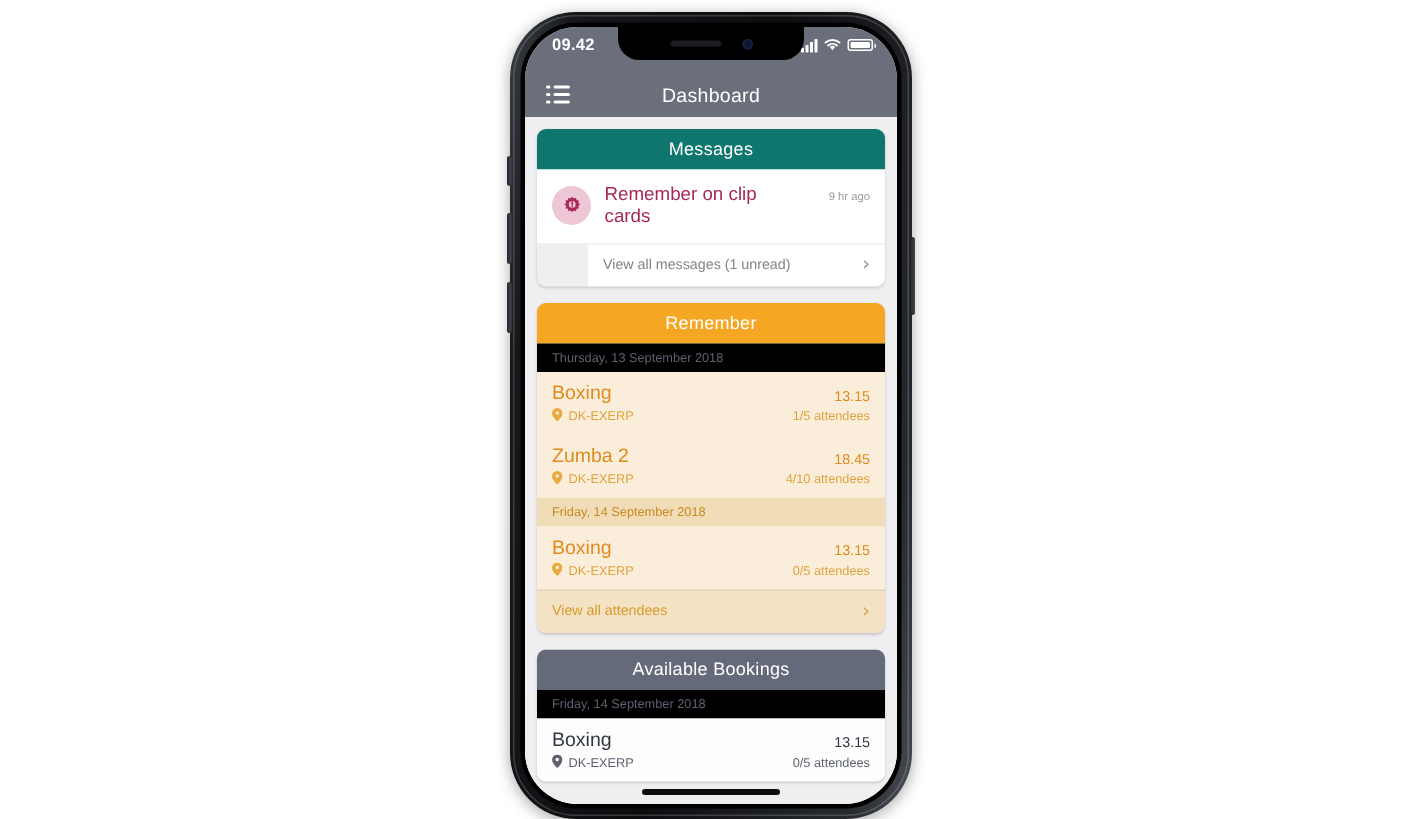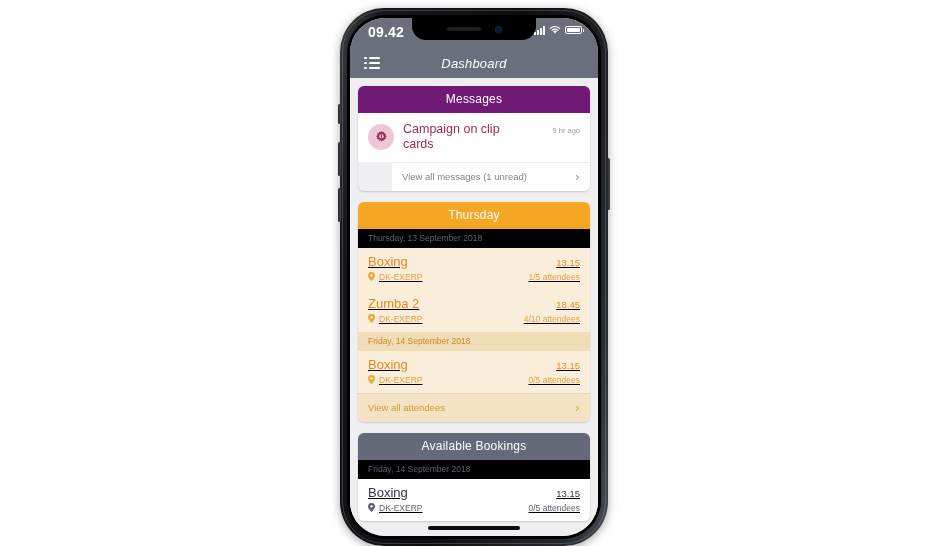--- a/index.html
+++ b/index.html
@@ -100,21 +100,21 @@
     height: 30px;
     background: #6b6f7b;
     display: flex;
     align-items: flex-start;
     justify-content: space-between;
     padding: 6px 16px 0 18px;
     box-sizing: border-box;
     color: #fff;
   }
   #status-time {
-    font-size: 14px;
+    font-size: 11px;
     font-weight: bold;
     letter-spacing: 0.2px;
   }
   #status-icons {
     display: flex;
     align-items: center;
     gap: 4px;
     padding-top: 1px;
   }
   .signal-bars { display: flex; align-items: flex-end; gap: 1px; height: 9px; }
@@ -143,21 +143,20 @@
 
   
   #nav-bar {
     height: 30px;
     background: #6b6f7b;
     display: flex;
     align-items: center;
     position: relative;
     padding: 0 14px;
     box-sizing: border-box;
-    font-style: italic;
   }
   #nav-title {
     position: absolute;
     left: 0; right: 0;
     text-align: center;
     color: #fff;
     font-size: 13px;
     letter-spacing: 0.2px;
   }
   #menu-icon {
@@ -206,21 +205,21 @@
   }
   .card-header {
     text-align: center;
     color: #fff;
     font-size: 12px;
     padding: 6px 0 7px 0;
     letter-spacing: 0.2px;
   }
 
   
-  #messages-card .card-header { background: #701a75; }
+  #messages-card .card-header { background: #0f766e; }
   #messages-body {
     background: #fff;
     display: flex;
     padding: 9px 10px 10px 10px;
     gap: 9px;
   }
   #message-avatar {
     width: 26px; height: 26px;
     border-radius: 50%;
     background: #edc7d6;
@@ -279,24 +278,23 @@
     color: #c98a21;
     font-size: 8.5px;
     padding: 4px 10px 5px 10px;
   }
   .booking-row {
     background: #faeeda;
     padding: 7px 10px 8px 10px;
   }
   .br-line1, .br-line2 {
     display: flex;
-    align-items: center;
+    align-items: flex-end;
     justify-content: space-between;
     gap: 8px;
-    text-decoration: underline;
   }
   .br-title-orange { color: #e08b1e; font-size: 13px; line-height: 1.15; }
   .br-time-orange  { color: #e08b1e; font-size: 9.5px; }
   .br-line2 { margin-top: 2px; }
   .br-loc {
     display: flex;
     align-items: center;
     gap: 4px;
     font-size: 8.5px;
   }
@@ -401,33 +399,33 @@
                 <g fill="#a6295a">
                   <path d="M12 1.5l1.5 2.1 2.5-.8.6 2.6 2.6.6-.8 2.5 2.1 1.5-2.1 1.5.8 2.5-2.6.6-.6 2.6-2.5-.8L12 18.5l-1.5-2.1-2.5.8-.6-2.6-2.6-.6.8-2.5L3.5 10l2.1-1.5-.8-2.5 2.6-.6.6-2.6 2.5.8z"></path>
                 </g>
                 <circle cx="12" cy="10" r="3.6" fill="#edc7d6"></circle>
                 <rect x="11.1" y="6.6" width="1.8" height="4.6" rx="0.9" fill="#a6295a"></rect>
                 <circle cx="12" cy="12.6" r="1" fill="#a6295a"></circle>
               </svg>
             </div>
             <div id="message-text">
               <div class="msg-topline">
-                <div id="message-title">Campaign on clip cards</div>
+                <div id="message-title">Remember on clip cards</div>
                 <div id="message-time">9 hr ago</div>
               </div>
             </div>
           </div>
           <div class="footer-row" id="messages-footer">
             <span>View all messages (1 unread)</span>
             <span class="chev">›</span>
           </div>
         </div>
 
         <div class="card" id="bookings-card">
-          <div class="card-header">Thursday</div>
+          <div class="card-header">Remember</div>
 
           <div class="date-row-gray date-row-orange">Thursday, 13 September 2018</div>
           <div class="booking-row">
             <div class="br-line1">
               <span class="br-title-orange">Boxing</span>
               <span class="br-time-orange">13.15</span>
             </div>
             <div class="br-line2">
               <span class="br-loc br-loc-orange">
                 <svg class="pin" width="7" height="9" viewBox="0 0 10 13">

